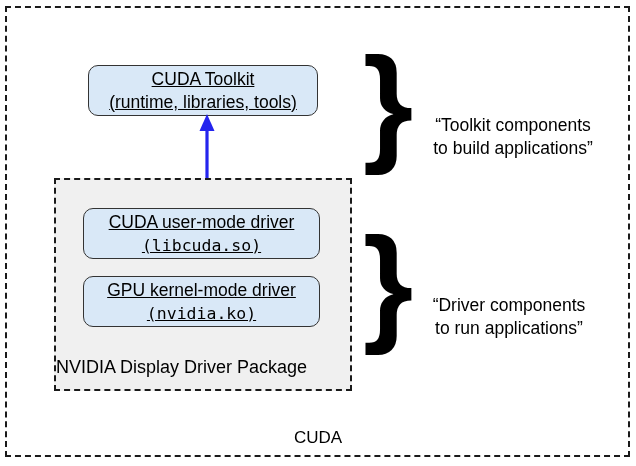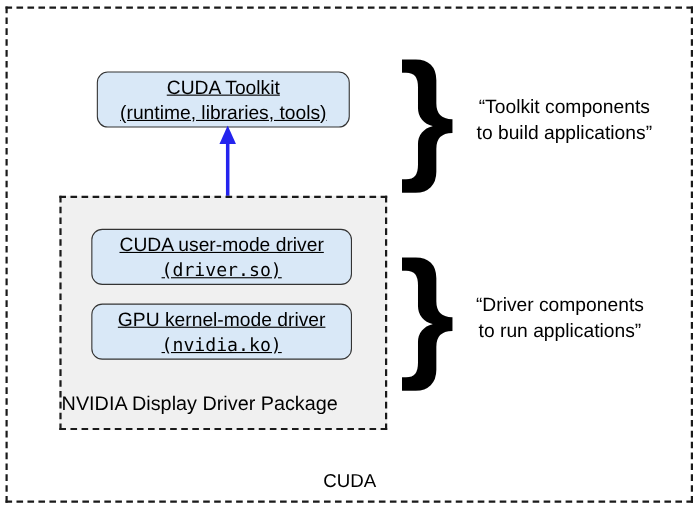--- a/index.html
+++ b/index.html
@@ -79,20 +79,21 @@
     user-select: none;
   }
   .brace-toolkit { top: 38px; }
   .brace-driver  { top: 218px; }
   .note {
     position: absolute;
     width: 210px;
     text-align: center;
     font-size: 17.5px;
     line-height: 23px;
+    margin-top: 28px;
   }
   .note-toolkit { left: 408px; top: 86px; }
   .note-driver  { left: 404px; top: 266px; }
   .cuda-label {
     position: absolute;
     left: 0; right: 0;
     top: 428px;
     text-align: center;
     font-size: 17px;
   }
@@ -111,21 +112,21 @@
 
   <svg class="arrow-svg" width="36" height="96" viewBox="0 0 36 96">
     <line x1="18" y1="10" x2="18" y2="86"></line>
     <polygon points="18,0 10.5,17 25.5,17"></polygon>
     <polygon points="18,96 10.5,79 25.5,79"></polygon>
   </svg>
 
   <div class="package-box">
     <div class="box user-box">
       <div>CUDA user-mode driver</div>
-      <div class="mono">(driver.so)</div>
+      <div class="mono">(libcuda.so)</div>
     </div>
     <div class="box kernel-box">
       <div>GPU kernel-mode driver</div>
       <div class="mono">(nvidia.ko)</div>
     </div>
     <div class="package-label">NVIDIA Display Driver Package</div>
   </div>
 
   <div class="brace brace-toolkit">}</div>
   <div class="note note-toolkit">

